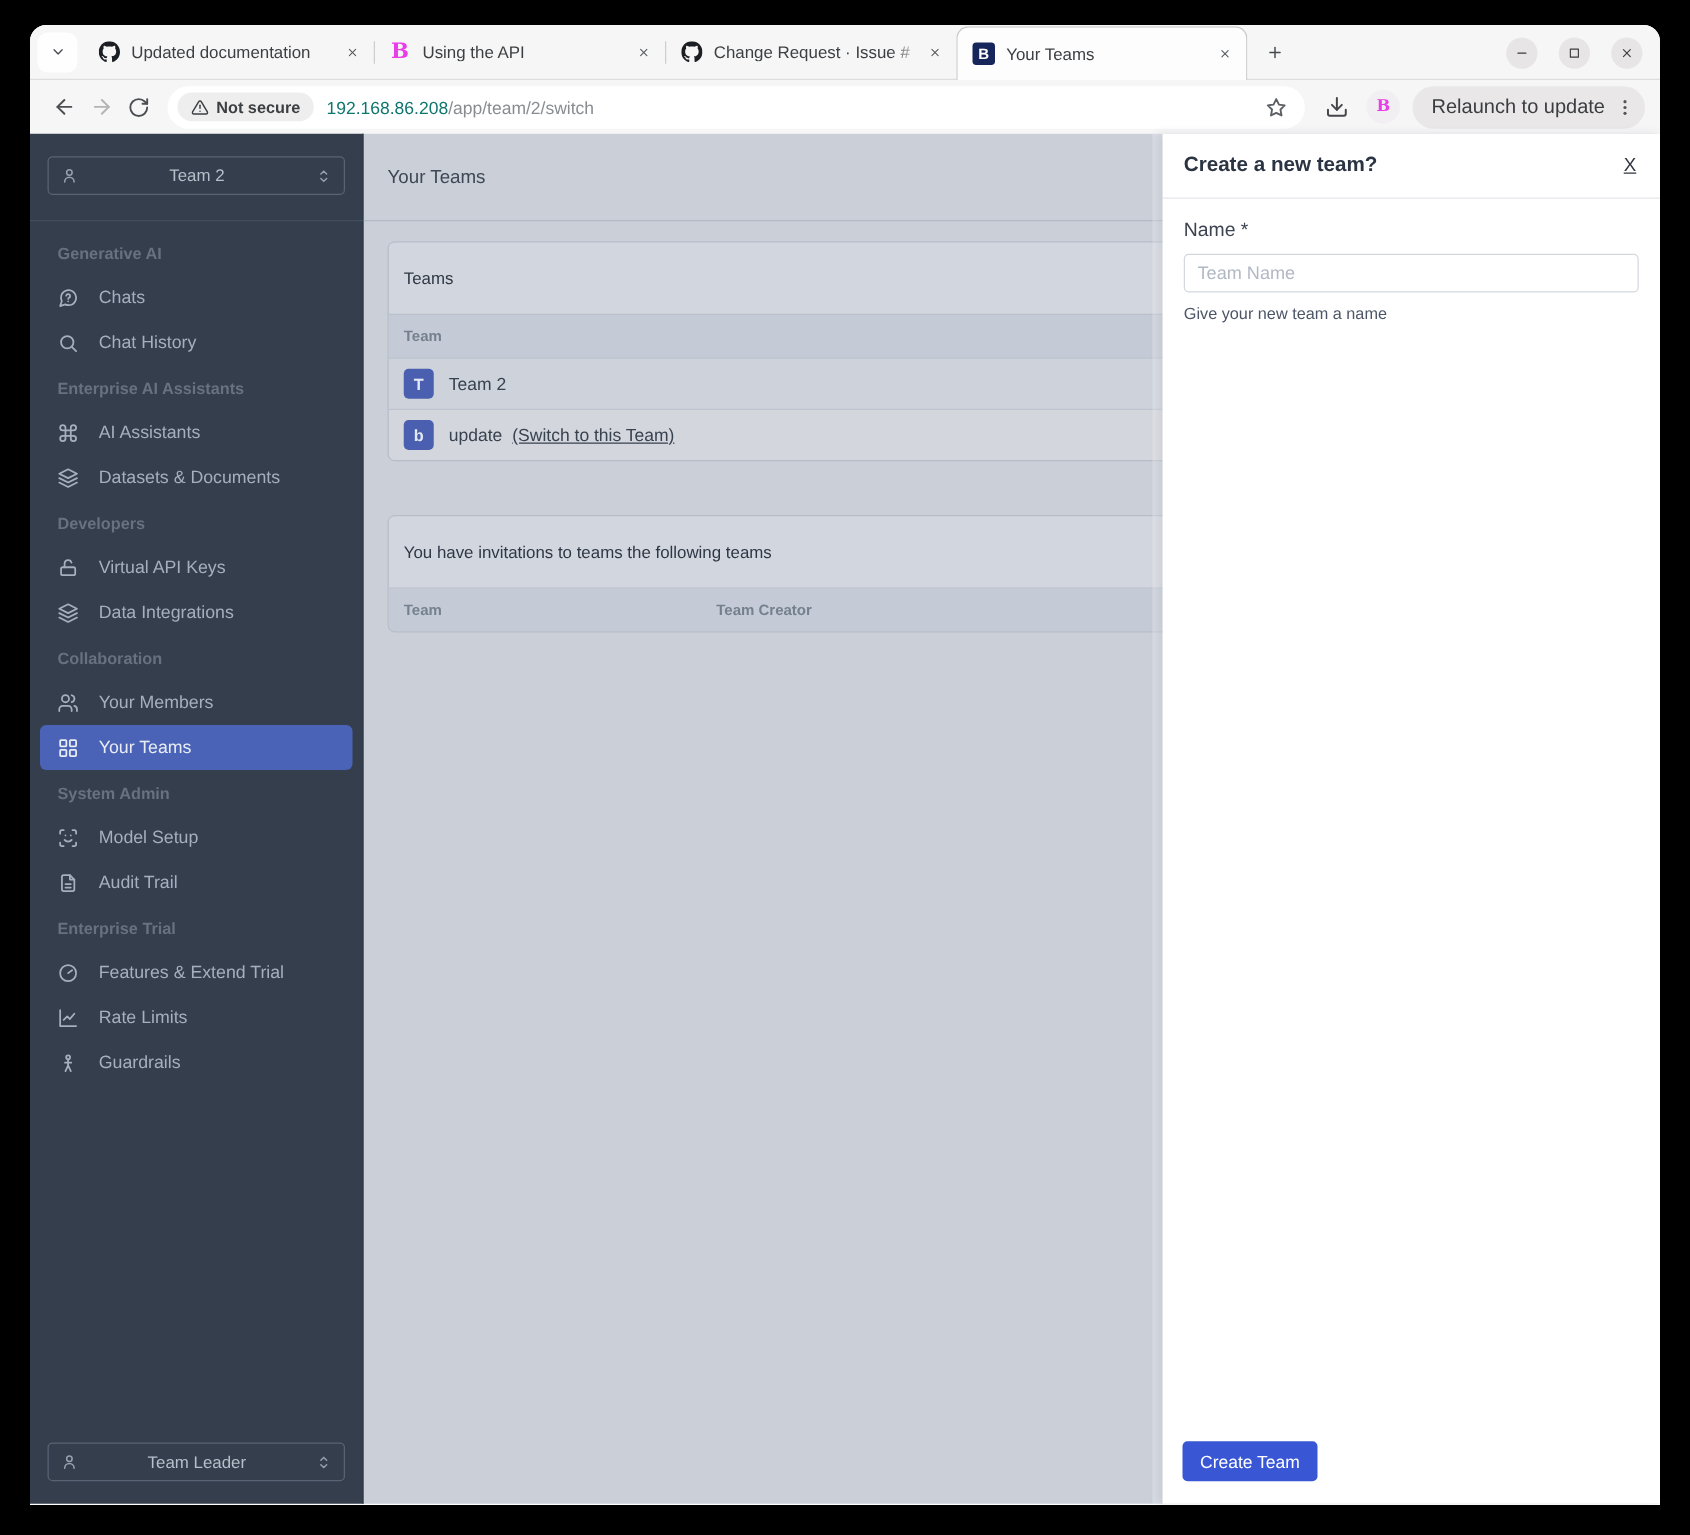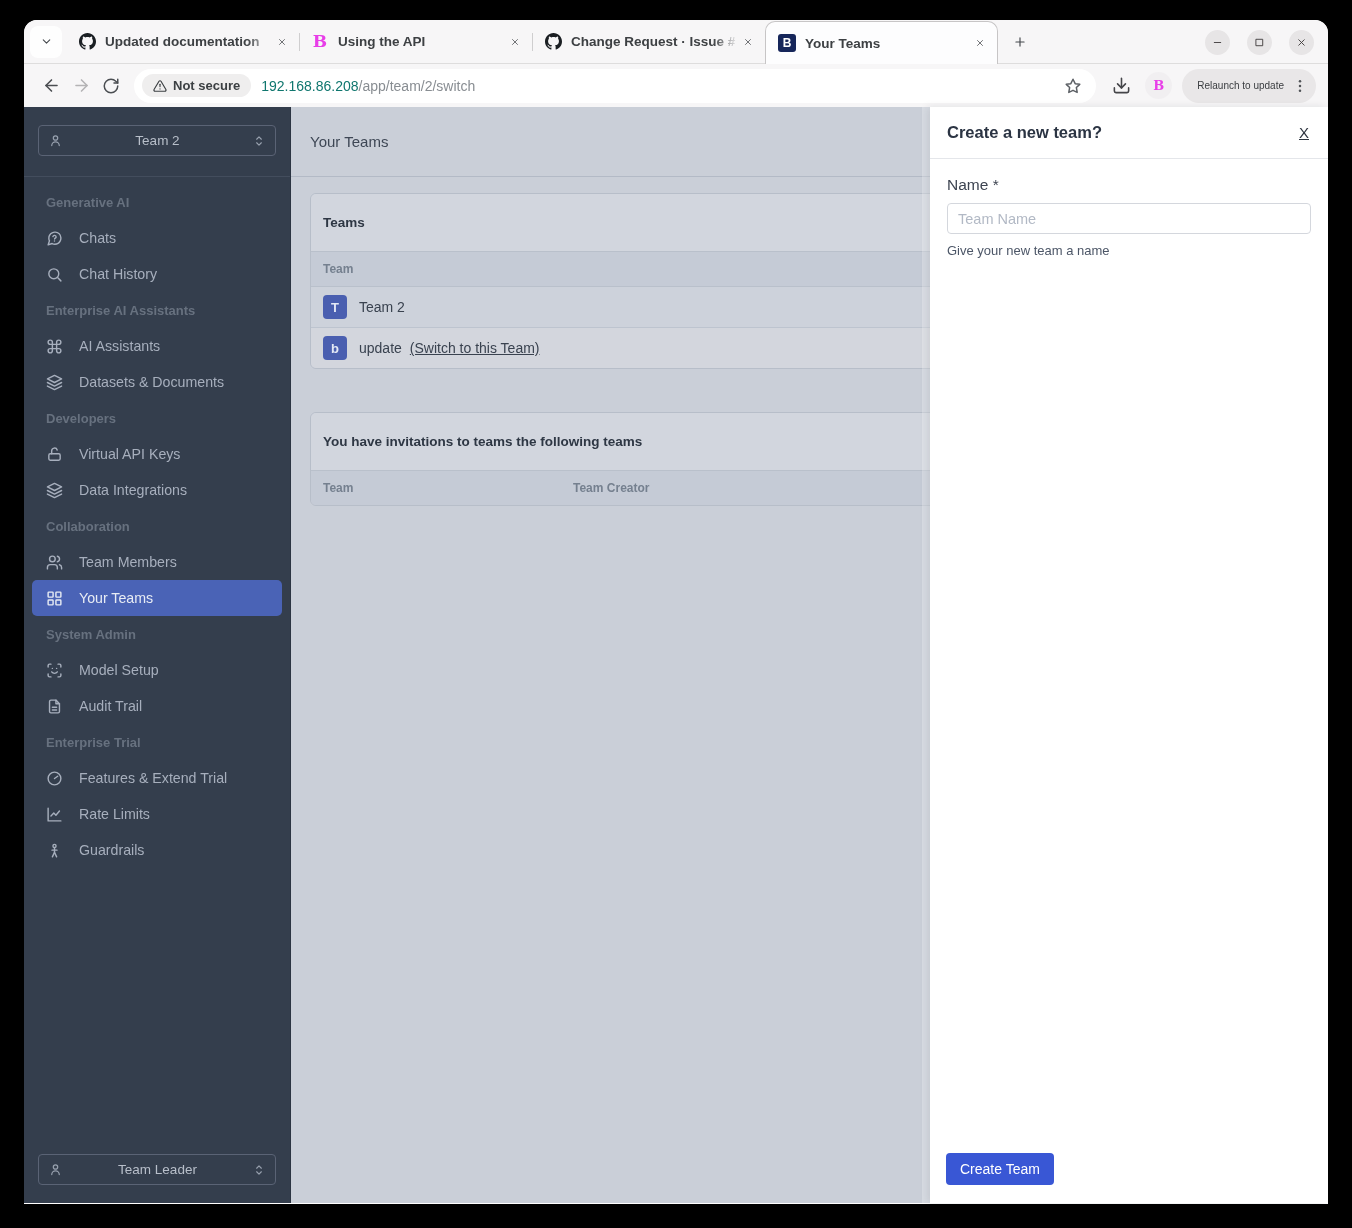--- a/index.html
+++ b/index.html
@@ -7,21 +7,21 @@
   svg { display:block; }
   .ic { stroke:currentColor; fill:none; stroke-width:2; stroke-linecap:round; stroke-linejoin:round; }
 
   .window { position:absolute; left:24px; top:20px; width:1304px; height:1184px; background:#fff; border-radius:13px 13px 0 0; overflow:hidden; }
 
   
   .tabstrip { height:44px; background:#f7f6f7; display:flex; align-items:center; padding-left:6px; position:relative; border-bottom:1px solid #dedddd; }
   .tabsearch-btn { width:32px; height:32px; border-radius:8px; background:#fefefe; display:flex; align-items:center; justify-content:center; color:#45494d; margin-right:4px; }
   .tab { width:233px; height:34px; display:flex; align-items:center; padding:0 8px 0 12px; color:#3d4043; font-size:13.5px; position:relative; background:transparent; }
   .tab .sep { position:absolute; left:0; top:8px; bottom:8px; width:1px; background:#cfcecf; }
-  .tab-title { flex:1; white-space:nowrap; overflow:hidden; position:relative; margin-left:9px;font-weight:bold; }
+  .tab-title { flex:1; white-space:nowrap; overflow:hidden; position:relative; margin-left:9px; }
   .tab.fade .tab-title::after { content:""; position:absolute; right:0; top:0; bottom:0; width:26px; background:linear-gradient(to right, rgba(247,246,247,0), #f7f6f7); }
   .tab-close { width:18px; height:18px; display:flex; align-items:center; justify-content:center; color:#55585b; border-radius:50%; flex:none; }
   .tab.active { background:#fdfdfe; border:1px solid #c7c5c6; border-bottom:none; border-radius:10px 10px 0 0; height:43px; align-self:flex-end; margin-bottom:-1px; z-index:2; }
   .tab.active .tab-title::after { display:none; }
   .newtab-btn { width:28px; height:28px; margin-left:8px; display:flex; align-items:center; justify-content:center; color:#45494d; border-radius:50%; }
   .winctl { position:absolute; right:14px; top:10px; display:flex; gap:17px; }
   .winctl .cbtn { width:25px; height:25px; border-radius:50%; background:#e7e5e6; color:#3f3b3c; display:flex; align-items:center; justify-content:center; }
   .favicon { width:18px; height:18px; flex:none; display:flex; align-items:center; justify-content:center; }
   .fav-pink { color:#e83ee8; font-family:"DejaVu Serif","Liberation Serif",serif; font-weight:bold; font-size:17px; line-height:1; }
   .fav-navy { width:18px; height:18px; background:#16265a; border-radius:3px; color:#fff; font-weight:bold; font-size:12px; display:flex; align-items:center; justify-content:center; }
@@ -32,21 +32,21 @@
   .nav-btn.disabled { color:#b4b3b5; }
   .omnibox { flex:1; height:34px; background:#fff; border-radius:17px; margin-left:8px; display:flex; align-items:center; padding:0 14px 0 8px; min-width:0; }
   .sec-chip { display:flex; align-items:center; gap:6px; background:#efeeee; border-radius:14px; padding:4px 11px; color:#3c4043; font-size:13px; font-weight:bold; flex:none; }
   .url { margin-left:10px; font-size:14px; white-space:nowrap; overflow:hidden; }
   .url .host { color:#0f766e; }
   .url .path { color:#888d92; }
   .star-btn { margin-left:auto; color:#5c6065; flex:none; }
   .dl-btn { margin-left:16px; color:#454549; flex:none; }
   .ext-btn { margin-left:14px; width:27px; height:27px; border-radius:50%; background:#f1eff1; display:flex; align-items:center; justify-content:center; flex:none; }
   .ext-btn .fav-pink { font-size:13px; }
-  .relaunch { margin-left:10px; height:34px; background:#e9e7e8; border-radius:17px; display:flex; align-items:center; gap:8px; padding:0 8px 0 15px; color:#3a3d40; font-size:10px; flex:none; }
+  .relaunch { margin-left:10px; height:34px; background:#e9e7e8; border-radius:17px; display:flex; align-items:center; gap:8px; padding:0 8px 0 15px; color:#3a3d40; font-size:16px; flex:none; }
   .relaunch .dots { color:#515458; }
 
   
   .app { display:flex; height:1096px; position:relative; }
 
   
   .sidebar { width:267px; background:#343e4d; position:relative; flex:none; border-right:1px solid #2b3442; }
   .selgroup { margin:18px 14px 0 14px; height:31px; border:1px solid #5a6375; border-radius:4px; display:flex; align-items:center; padding:0 9px; color:#b8bfca; font-size:13.5px; }
   .selgroup .mid { flex:1; text-align:center; }
   .selgroup .picon { color:#97a0ae; }
@@ -58,21 +58,21 @@
   .nav-item .nicon { width:17px; height:17px; flex:none; }
   .nav-item.active { margin:0 8px; padding-left:14px; border-radius:5px; background:#4a63b6; color:#e8ecf4; }
   .role-sel { position:absolute; left:0; right:0; bottom:18px; }
   .role-sel .selgroup { margin-top:0; }
 
   
   .main { flex:1; background:#cacfd8; position:relative; min-width:0; }
   .main-header { height:70px; border-bottom:1px solid #b3bac6; display:flex; align-items:center; padding-left:19px; color:#3e4755; font-size:15px; }
   .cards { padding:16px 0 0 19px; }
   .card { width:812px; border:1px solid #b7bec9; border-radius:6px; overflow:hidden; }
-  .card-header { background:#d2d6de; padding:21px 12px; font-size:13.5px; font-weight:bold; color:#2e3744; border-bottom:1px solid #b9c0cb; }
+  .card-header { background:#d2d6de; padding:21px 12px; font-size:13.5px; font-weight:normal; color:#2e3744; border-bottom:1px solid #b9c0cb; }
   .thead { background:#c5cbd6; padding:10px 12px; font-size:12px; font-weight:bold; color:#75808f; border-bottom:1px solid #b9c0cb; display:flex; }
   .thead .col1 { width:250px; }
   .card.no-rows .thead { border-bottom:none; }
   .trow { display:flex; align-items:center; padding:8px 12px; min-height:40px; font-size:14px; color:#39424f; }
   .trow + .trow { border-top:1px solid #bdc4cf; }
   .trow:nth-child(odd) { background:#cdd2db; }
   .trow:nth-child(even) { background:#d3d6dd; }
   .avatar { width:24px; height:24px; border-radius:4px; background:#4a5fb0; color:#e3e8f5; font-size:13px; font-weight:bold; display:flex; align-items:center; justify-content:center; flex:none; }
   .tname { margin-left:12px; }
   .tlink { margin-left:8px; text-decoration:underline; color:#39424f; }
@@ -347,21 +347,21 @@
         <div class="sec-label">Collaboration</div>
         <div class="nav-item">
           <span class="nicon">
               <svg class="ic" width="17" height="17" viewBox="0 0 24 24" stroke-width="1.9">
                 <path d="M16 21v-2a4 4 0 0 0-4-4H6a4 4 0 0 0-4 4v2"></path>
                 <circle cx="9" cy="7" r="4"></circle>
                 <path d="M22 21v-2a4 4 0 0 0-3-3.9"></path>
                 <path d="M16 3.1a4 4 0 0 1 0 7.8"></path>
               </svg>
             </span>
-          <span>Team Members</span>
+          <span>Your Members</span>
         </div>
         <div class="nav-item active">
           <span class="nicon">
               <svg class="ic" width="17" height="17" viewBox="0 0 24 24" stroke-width="1.9">
                 <rect x="3" y="3" width="7" height="7" rx="1"></rect>
                 <rect x="14" y="3" width="7" height="7" rx="1"></rect>
                 <rect x="3" y="14" width="7" height="7" rx="1"></rect>
                 <rect x="14" y="14" width="7" height="7" rx="1"></rect>
               </svg>
             </span>

